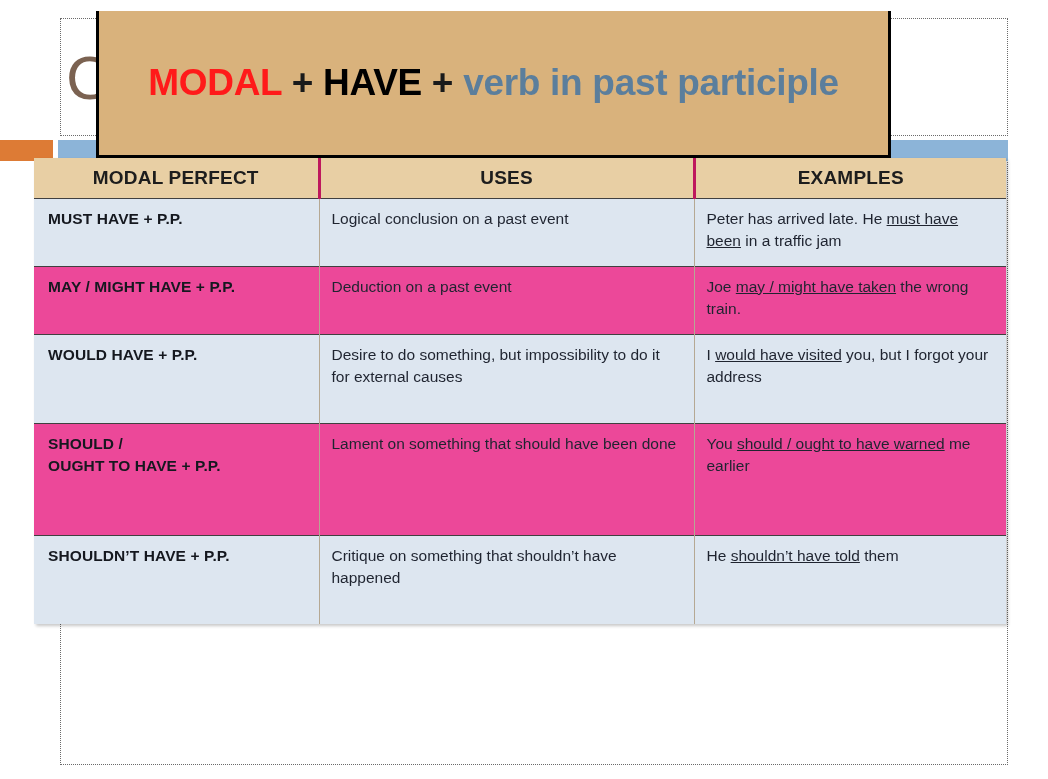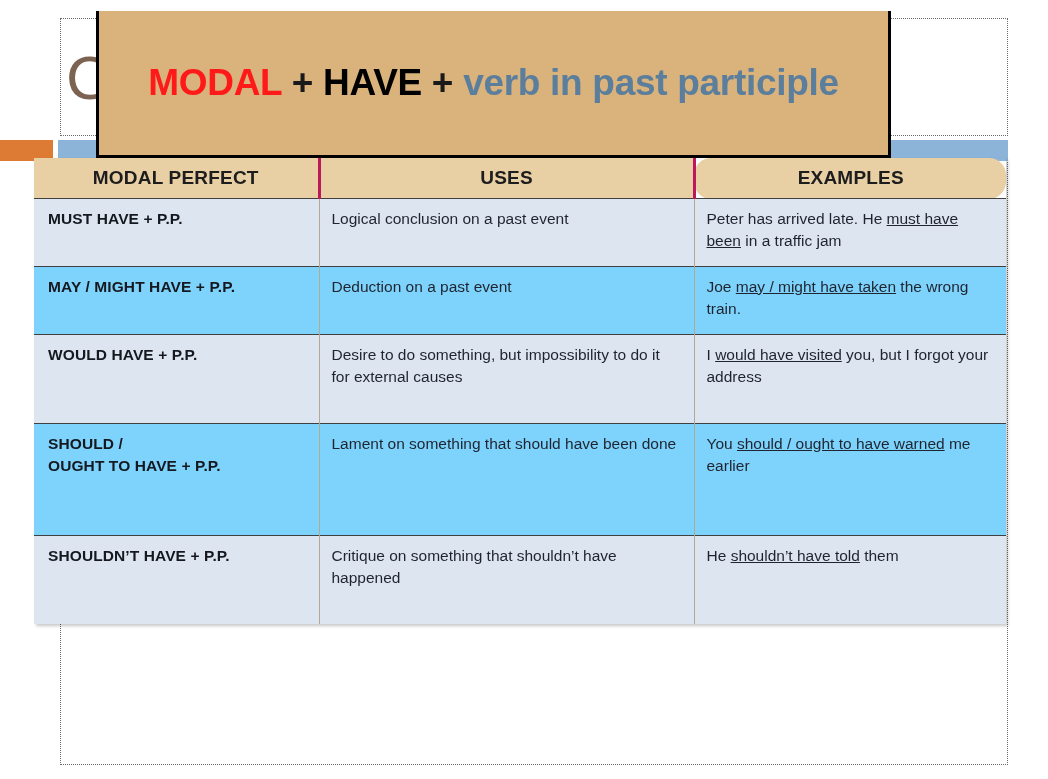--- a/index.html
+++ b/index.html
@@ -122,36 +122,36 @@
     color: #1d1d1d;
     font-size: 19px;
     font-weight: bold;
     text-align: center;
     padding: 9px 4px 9px 4px;
     border-right: 3px solid #be185d;
     letter-spacing: 0.2px;
     font-family: "Liberation Sans", sans-serif;
     height: 20px;
   }
-  thead th:last-child { border-right: none; border-radius: 17px; }
+  thead th:last-child { border-right: none; }
 
   tbody td {
     vertical-align: top;
     border-top: 1px solid #404040;
     border-right: 1px solid #b5a893;
     padding: 9px 12px 10px 12px;
     font-size: 15.5px;
     line-height: 1.42;
     color: #1f2430;
     font-family: "Liberation Sans", sans-serif;
   }
   tbody td:last-child { border-right: none; }
 
   tbody tr.light td { background: #dde6f0; }
-  tbody tr.dark  td { background: #7dd3fc; }
+  tbody tr.dark  td { background: #ec4899; }
 
   td.modal-cell {
     font-weight: bold;
     font-size: 15.5px;
     color: #15181f;
     letter-spacing: 0.1px;
     padding-left: 14px;
   }
   td.modal-cell .l2 { display: block; }
 

